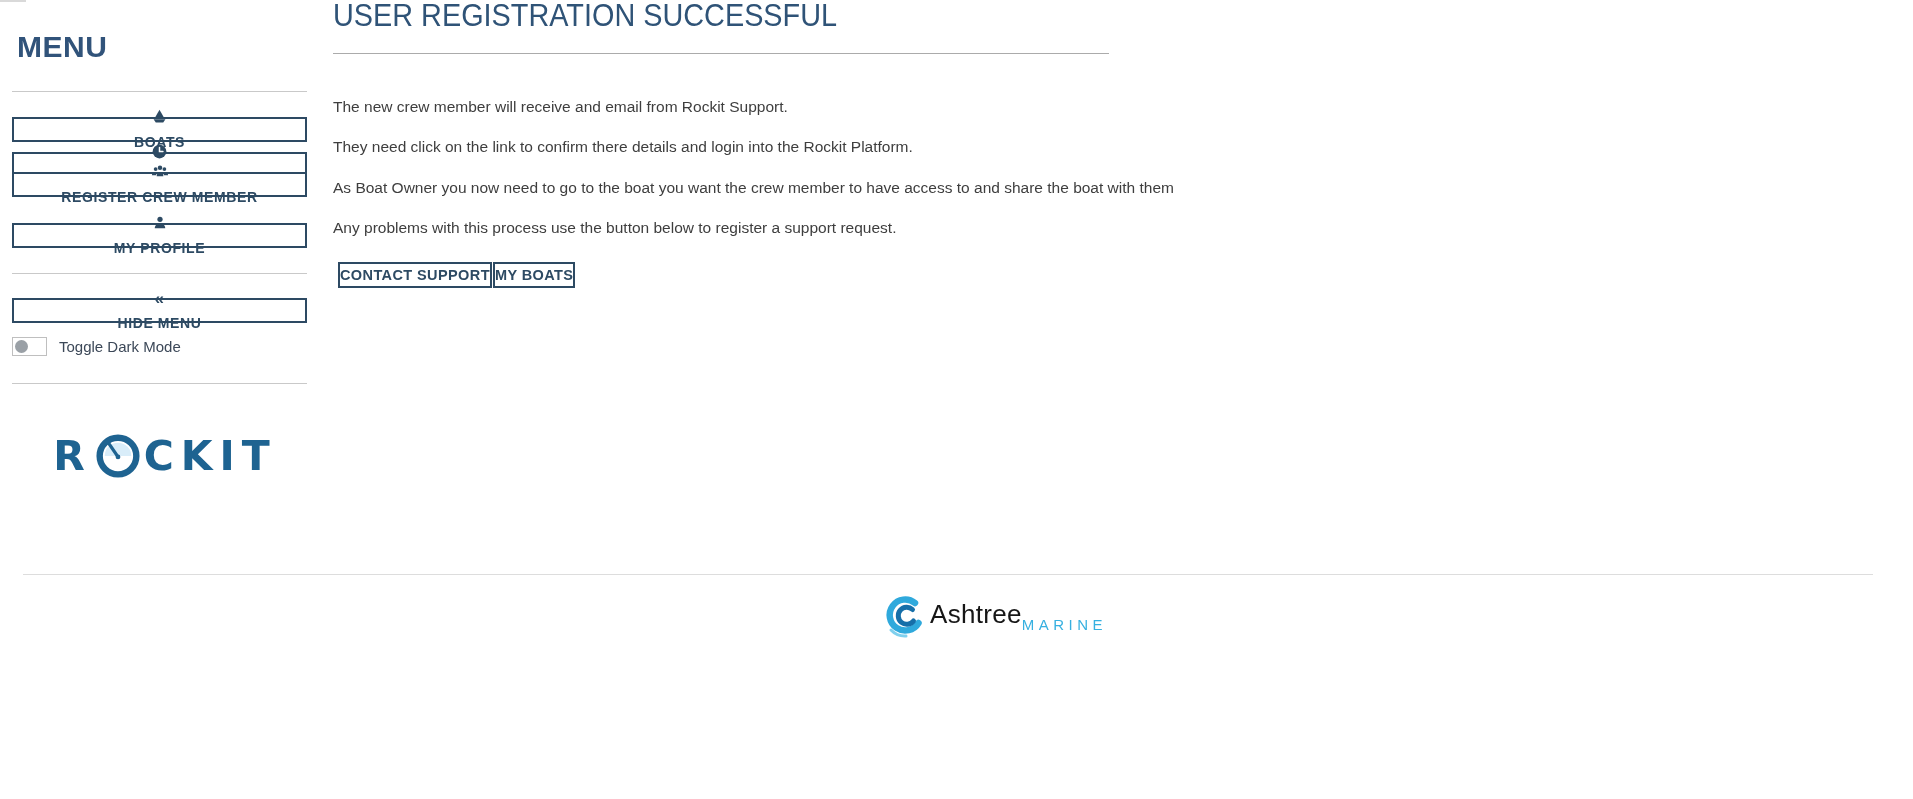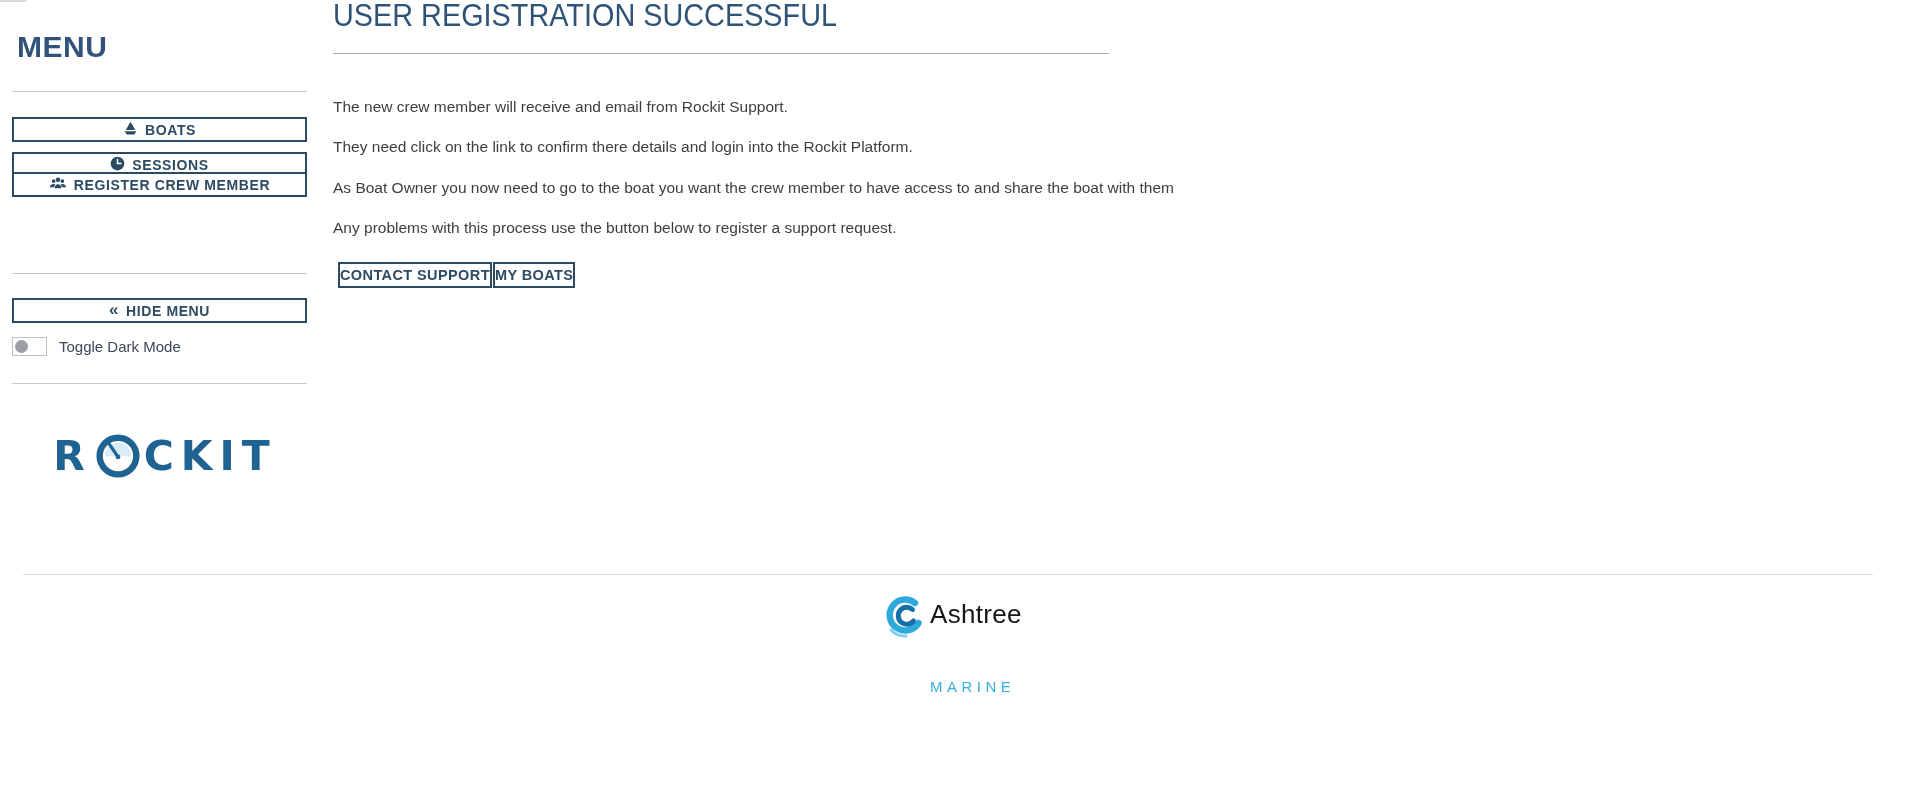--- a/index.html
+++ b/index.html
@@ -15,21 +15,21 @@
   }
   .side-divider {
     position: absolute; left: 12px; width: 295px; height: 1px;
     background: #c9c9c9;
   }
   .side-btn {
     position: absolute; left: 12px; width: 295px; height: 25px;
     border: 2px solid #2d4a63; background: #ffffff;
     display: flex; align-items: center; justify-content: center; gap: 7px;
     font-size: 14px; font-weight: 700; letter-spacing: 0.6px;
-    color: #2d4a63; cursor: pointer;
+    color: #2d4a63; cursor: pointer; flex-direction: column;
   }
   .side-btn svg { flex: 0 0 auto; }
   .chev { font-size: 17px; font-weight: 700; line-height: 1; position: relative; top: -1px; }
 
   .toggle-row { position: absolute; left: 12px; top: 337px; display: flex; align-items: center; gap: 12px; }
   .toggle-track {
     width: 35px; height: 19px; background: #ffffff; border: 1px solid #bfbfbf;
     position: relative; cursor: pointer;
   }
   .toggle-knob {
@@ -67,21 +67,21 @@
     border: 2px solid #2d4a63; background: #ffffff;
     display: flex; align-items: center;
     font-family: "Liberation Sans", sans-serif;
     font-size: 14.5px; font-weight: 700; letter-spacing: 0.4px;
     color: #2d4a63; cursor: pointer; white-space: nowrap;
   }
 
   
   .footer-rule { position: absolute; left: 23px; top: 574px; width: 1850px; height: 1px; background: #dddddd; }
   .footer-brand { position: absolute; left: 884px; top: 594px; display: flex; align-items: flex-start; gap: 6px; }
-  .brand-text { display: flex; flex-direction: column; padding-top: 7px; gap: 36px; }
+  .brand-text { display: flex; flex-direction: row; padding-top: 7px; }
   .brand-name { font-size: 26px; line-height: 26px; color: #161616; font-weight: 400; letter-spacing: 0.3px; }
   .brand-sub { font-size: 15px; line-height: 16px; color: #36b0e0; font-weight: 500; letter-spacing: 4.5px; margin-top: 16px; }
 
   .edge-artifact { position: absolute; left: 0; top: 0; width: 26px; height: 2px; background: #c9c9c9; opacity: .7; }
 </style>
 </head>
 <body>
 
 <div class="edge-artifact"></div>
 
@@ -118,20 +118,29 @@
         <circle cx="21" cy="8" r="3"></circle>
         <circle cx="14" cy="6" r="3.6"></circle>
         <path d="M1 18 c0-3.4 2.7-5.4 6-5.4 1.2 0 2.3 .3 3.2 .8 -1.5 1.2 -2.4 2.8 -2.4 4.6 Z"></path>
         <path d="M27 18 c0-3.4 -2.7-5.4 -6-5.4 -1.2 0 -2.3 .3 -3.2 .8 1.5 1.2 2.4 2.8 2.4 4.6 Z"></path>
         <path d="M8.6 19.5 c0-3.8 2.5-6.2 5.4-6.2 s5.4 2.4 5.4 6.2 Z"></path>
       </svg>
     </span>
     <span>REGISTER CREW MEMBER</span>
   </div>
 
+  <div class="side-btn" style="top:223px">
+    <span>
+      <svg width="14" height="15" viewBox="0 0 24 24" fill="#2d4a63">
+        <circle cx="12" cy="6.5" r="4.5"></circle>
+        <path d="M3 22 c0-5.5 4-8.5 9-8.5 s9 3 9 8.5 Z"></path>
+      </svg>
+    </span>
+    <span>MY PROFILE</span>
+  </div>
 
   <div class="side-divider" style="top:273px"></div>
 
   <div class="side-btn" style="top:298px">
     <span class="chev">«</span>
     <span>HIDE MENU</span>
   </div>
 
   <div class="toggle-row">
     <div class="toggle-track">

